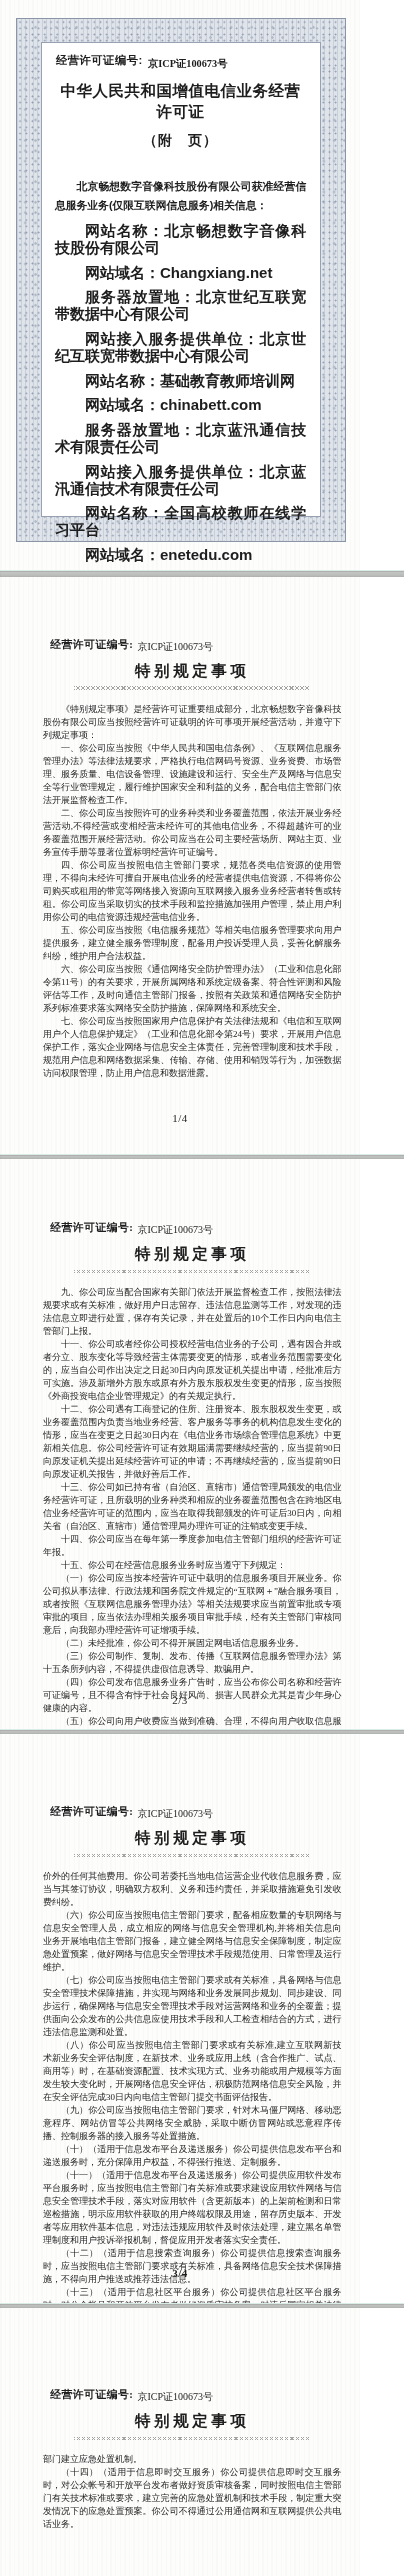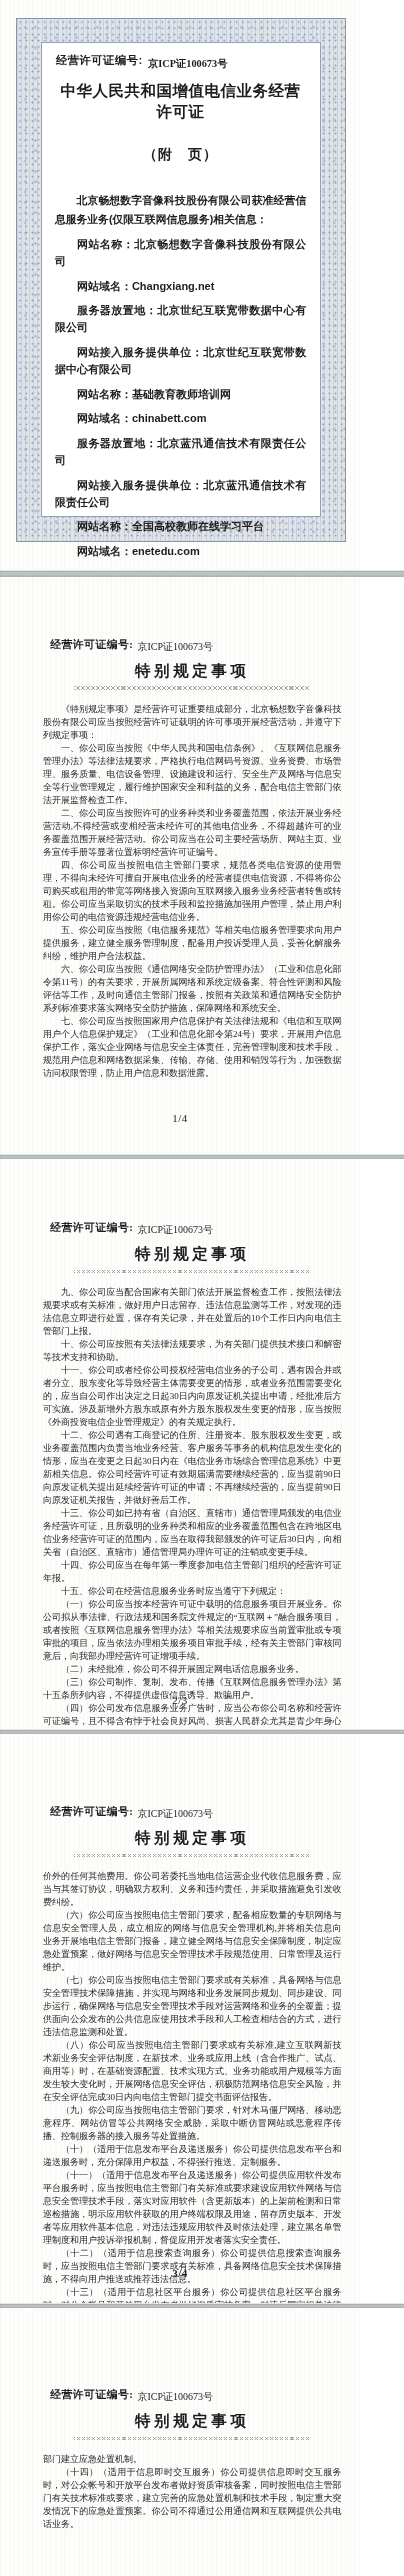--- a/index.html
+++ b/index.html
@@ -51,31 +51,31 @@
     font-family:"Liberation Sans", sans-serif;
   }
   .lic-row{display:flex; align-items:flex-start; margin:2.1px 0 0 3.1px;}
   .lic-label{font-size:11.3px; font-weight:700; letter-spacing:0.5px;}
   .lic-no{font-size:10.3px; font-weight:600; margin-left:5.2px; margin-top:4.1px; font-family:"Liberation Serif",serif;}
   .cert-title{
     margin:10.3px 0 0 0; text-align:center;
     font-size:15.5px; font-weight:700; letter-spacing:0.5px;
   }
   .cert-subtitle{
-    margin-top:23px; text-align:center;
+    margin-top:9px; text-align:center;
     font-size:14px; font-weight:700; letter-spacing:1px;
   }
   .cert-intro{
     margin:27px 2.1px 0 2.1px;
     font-size:10.8px; font-weight:700; line-height:18.5px;
     text-indent:2em; text-align:justify;
   }
   .cert-info{
     margin:7.7px 2.1px 0 2.1px;
-    font-size:11px; font-weight:700; line-height:17px;
+    font-size:15px; font-weight:700; line-height:17px;
     text-indent:2em; text-align:justify;
   }
 
   
   .page.addendum{padding-left:43px; padding-right:18.5px;}
   .hdr{display:flex; align-items:flex-start; margin-left:7.2px;}
   .hdr-label{font-size:10.8px; font-weight:700; letter-spacing:0.5px;}
   .hdr-no{font-size:10px; margin-left:4.1px; margin-top:1.5px;}
   .sp-title{
     margin:7.2px 0 0 0; text-align:center;
@@ -155,21 +155,20 @@
 
   <section class="page addendum" style="height:570px; padding-top:62px;">
     <div class="hdr">
       <span class="hdr-label">经营许可证编号:</span>
       <span class="hdr-no">京ICP证100673号</span>
     </div>
     <h2 class="sp-title">特别规定事项</h2>
     <div class="zigzag"></div>
     <div class="body-block">
       <p class="para">九、你公司应当配合国家有关部门依法开展监督检查工作，按照法律法规要求或有关标准，做好用户日志留存、违法信息监测等工作，对发现的违法信息立即进行处置，保存有关记录，并在处置后的10个工作日内向电信主管部门上报。</p>
-      <p class="para">十、你公司应按照有关法律法规要求，为有关部门提供技术接口和解密等技术支持和协助。</p>
       <p class="para">十一、你公司或者经你公司授权经营电信业务的子公司，遇有因合并或者分立、股东变化等导致经营主体需要变更的情形，或者业务范围需要变化的，应当自公司作出决定之日起30日内向原发证机关提出申请，经批准后方可实施。涉及新增外方股东或原有外方股东股权发生变更的情形，应当按照《外商投资电信企业管理规定》的有关规定执行。</p>
       <p class="para">十二、你公司遇有工商登记的住所、注册资本、股东股权发生变更，或业务覆盖范围内负责当地业务经营、客户服务等事务的机构信息发生变化的情形，应当在变更之日起30日内在《电信业务市场综合管理信息系统》中更新相关信息。你公司经营许可证有效期届满需要继续经营的，应当提前90日向原发证机关提出延续经营许可证的申请；不再继续经营的，应当提前90日向原发证机关报告，并做好善后工作。</p>
       <p class="para">十三、你公司如已持有省（自治区、直辖市）通信管理局颁发的电信业务经营许可证，且所载明的业务种类和相应的业务覆盖范围包含在跨地区电信业务经营许可证的范围内，应当在取得我部颁发的许可证后30日内，向相关省（自治区、直辖市）通信管理局办理许可证的注销或变更手续。</p>
       <p class="para">十四、你公司应当在每年第一季度参加电信主管部门组织的经营许可证年报。</p>
       <p class="para">十五、你公司在经营信息服务业务时应当遵守下列规定：</p>
       <p class="para">（一）你公司应当按本经营许可证中载明的信息服务项目开展业务。你公司拟从事法律、行政法规和国务院文件规定的“互联网＋”融合服务项目，或者按照《互联网信息服务管理办法》等相关法规要求应当前置审批或专项审批的项目，应当依法办理相关服务项目审批手续，经有关主管部门审核同意后，向我部办理经营许可证增项手续。</p>
       <p class="para">（二）未经批准，你公司不得开展固定网电话信息服务业务。</p>
       <p class="para">（三）你公司制作、复制、发布、传播《互联网信息服务管理办法》第十五条所列内容，不得提供虚假信息诱导、欺骗用户。</p>
       <p class="para">（四）你公司发布信息服务业务广告时，应当公布你公司名称和经营许可证编号，且不得含有悖于社会良好风尚、损害人民群众尤其是青少年身心健康的内容。</p>
       <p class="para">（五）你公司向用户收费应当做到准确、合理，不得向用户收取信息服务项目中明码标</p>

